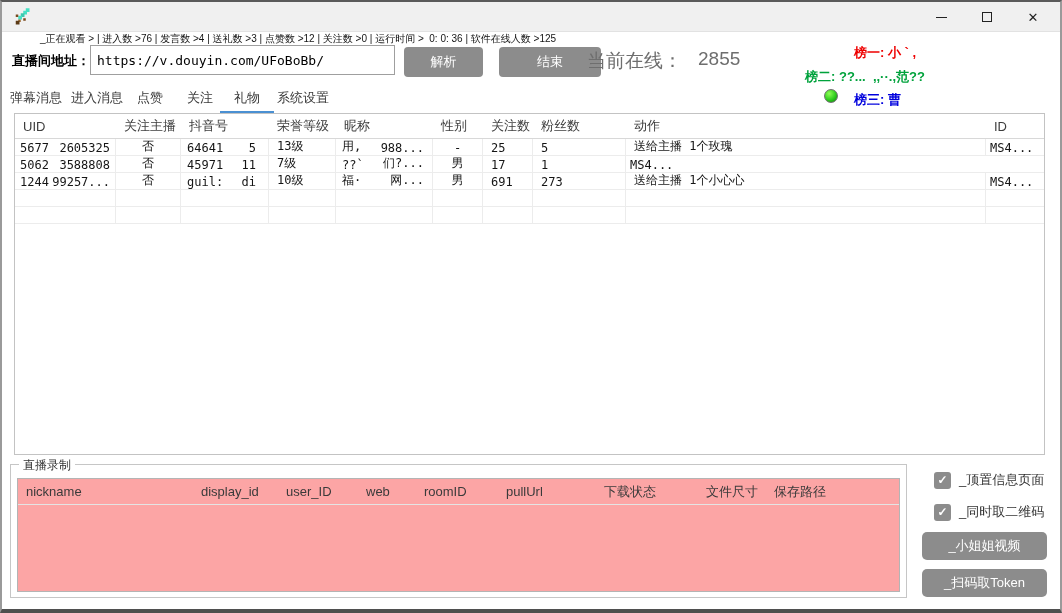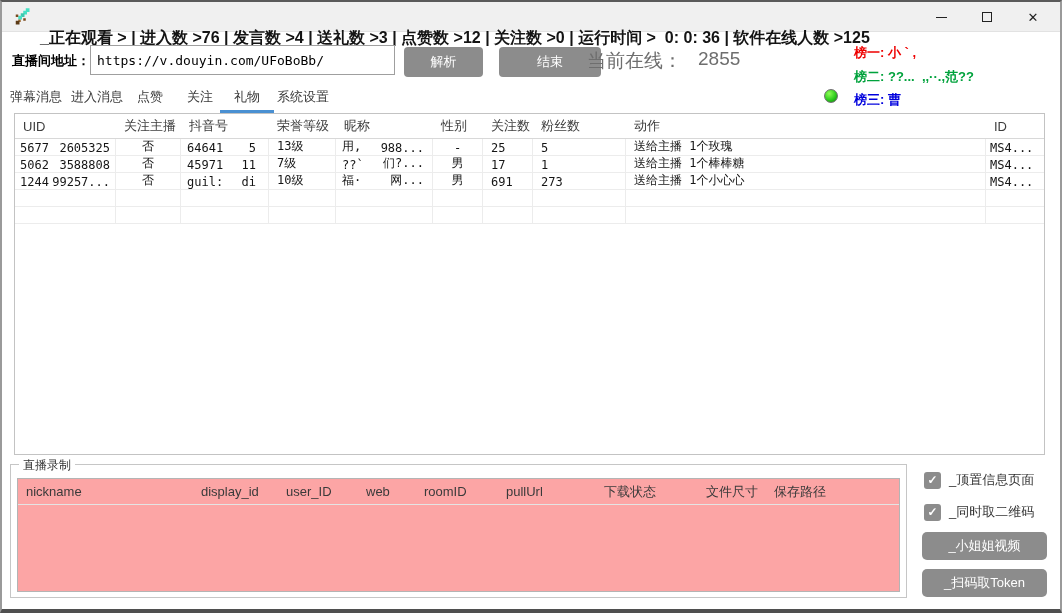--- a/index.html
+++ b/index.html
@@ -7,47 +7,47 @@
   .window{
     position:relative;width:1062px;height:613px;background:#fff;
     border-top:2px solid #5a5a5a;border-left:2px solid #9a9a9a;
     border-right:2px solid #9a9a9a;border-bottom:4px solid #4f4f4f;
     font-family:"Liberation Sans",sans-serif;overflow:hidden;
   }
   
   .titlebar{position:absolute;top:0;left:0;right:0;height:30px;background:#f0f0f0;
     display:flex;align-items:center;border-bottom:1px solid #e2e2e2;}
   .app-icon{width:20px;height:20px;margin:0 8px 0 10px;flex:0 0 auto;}
-  .title-text{font-size:16px;font-weight:bold;color:#141414;white-space:pre;margin-top:44px;}
+  .title-text{font-size:10px;font-weight:normal;color:#141414;white-space:pre;margin-top:44px;}
   .win-controls{position:absolute;right:4px;top:0;height:30px;display:flex;}
   .win-btn{width:46px;height:30px;display:flex;align-items:center;justify-content:center;color:#222;}
   .glyph-min{display:block;width:11px;height:1px;background:#222;}
   .glyph-max{display:block;width:10px;height:10px;border:1px solid #222;}
   .glyph-close{font-size:13px;color:#222;line-height:1;}
   
   .addr-label{position:absolute;left:10px;top:50px;font-size:13px;font-weight:bold;color:#000;}
   .addr-input{position:absolute;left:88px;top:43px;width:305px;height:30px;border:1px solid #9f9f9f;
     background:#fff;display:flex;align-items:center;padding-left:6px;
     font-family:"DejaVu Sans Mono",monospace;font-size:13px;color:#000000;}
   .btn{background:#8c8c8c;color:#fff;border:none;border-radius:4px;font-size:13px;
     display:flex;align-items:center;justify-content:center;position:absolute;
     font-family:"Liberation Sans",sans-serif;}
   .btn-parse{left:402px;top:45px;width:79px;height:30px;}
   .btn-stop{left:497px;top:45px;width:102px;height:30px;}
   .online{position:absolute;left:585px;top:46px;font-size:19px;color:#6e6e6e;display:flex;gap:16px;}
   
   .rank{position:absolute;font-size:13px;font-weight:bold;white-space:pre;}
   .rank1{left:852px;top:42px;}
-  .rank2{left:852px;top:66px;}
+  .rank2{left:803px;top:66px;}
   .rank3{left:852px;top:89px;}
   .green-ball{position:absolute;left:822px;top:87px;width:14px;height:14px;border-radius:50%;
     background:radial-gradient(circle at 35% 30%, #8dfd55 0%, #2ecc1e 55%, #0d7d0d 100%);
     border:1px solid #6f6f6f;}
   
-  .tabs{position:absolute;left:8px;top:86px;display:flex;align-items:flex-start;height:26px;}
+  .tabs{position:absolute;left:8px;top:86px;display:flex;align-items:center;height:26px;}
   .tab{font-size:13px;color:#3a3a3a;padding-bottom:7px;white-space:nowrap;}
   .tab.t2{margin-left:9px;}
   .tab.t3{margin-left:14px;}
   .tab.t4{margin-left:24px;}
   .tab.t5{margin-left:7px;padding-left:14px;padding-right:14px;border-bottom:3px solid #4a90d2;padding-bottom:4px;}
   .tab.t6{margin-left:3px;}
   
   .gtable{position:absolute;left:12px;top:111px;width:1031px;height:342px;
     border:1px solid #c3c3c3;background:#fff;}
   .gheader{display:grid;grid-template-columns:101px 65px 88px 67px 97px 50px 50px 93px 360px 1fr;
@@ -70,21 +70,21 @@
     border:1px solid #c6c6c6;background:#fff;}
   .recbox-label{position:absolute;top:-8px;left:8px;background:#fff;padding:0 4px;
     font-size:12px;color:#333;}
   .rectable{position:absolute;left:6px;top:13px;right:6px;bottom:5px;border:1px solid #b4b4b4;background:#fca5a5;}
   .recheader{display:flex;height:26px;align-items:center;font-size:13px;color:#3a3a3a;
     border-bottom:1px solid #e4e4e4;}
   .recheader>div{padding-left:8px;white-space:nowrap;overflow:hidden;flex:0 0 auto;}
   .rc1{width:175px;}.rc2{width:85px;}.rc3{width:80px;}.rc4{width:58px;}.rc5{width:82px;}
   .rc6{width:98px;}.rc7{width:102px;}.rc8{width:68px;}.rc9{flex:1 1 auto;}
   
-  .chk-row{position:absolute;display:flex;align-items:center;gap:8px;}
+  .chk-row{position:absolute;display:flex;align-items:center;gap:8px;margin-left:10px;}
   .chk1{left:922px;top:469px;}
   .chk2{left:922px;top:501px;}
   .checkbox{width:17px;height:17px;background:#8c8c8c;border-radius:3px;
     display:flex;align-items:center;justify-content:center;}
   .checkbox::after{content:"✓";color:#fff;font-size:12px;font-weight:bold;line-height:1;}
   .chk-label{font-size:13px;color:#333;}
   .btn-video{left:920px;top:530px;width:125px;height:28px;border-radius:5px;}
   .btn-token{left:920px;top:567px;width:125px;height:28px;border-radius:5px;}
 </style>
 </head>
@@ -171,21 +171,20 @@
 
     <div class="grow">
       <div class="c-uid"><span>5062</span><span>3588808</span></div>
       <div class="c-center">否</div>
       <div class="c-dy"><span>45971</span><span>11</span></div>
       <div class="c-l">7级</div>
       <div class="c-nick"><span>??`</span><span>们?...</span></div>
       <div class="c-center">男</div>
       <div class="c-l">17</div>
       <div class="c-l">1</div>
-      <div class="c-l">送给主播 1个棒棒糖</div>
       <div class="c-id">MS4...</div>
     </div>
 
     <div class="grow">
       <div class="c-uid"><span>1244</span><span>99257...</span></div>
       <div class="c-center">否</div>
       <div class="c-dy"><span>guil:</span><span>di</span></div>
       <div class="c-l">10级</div>
       <div class="c-nick"><span>福·</span><span>网...</span></div>
       <div class="c-center">男</div>

